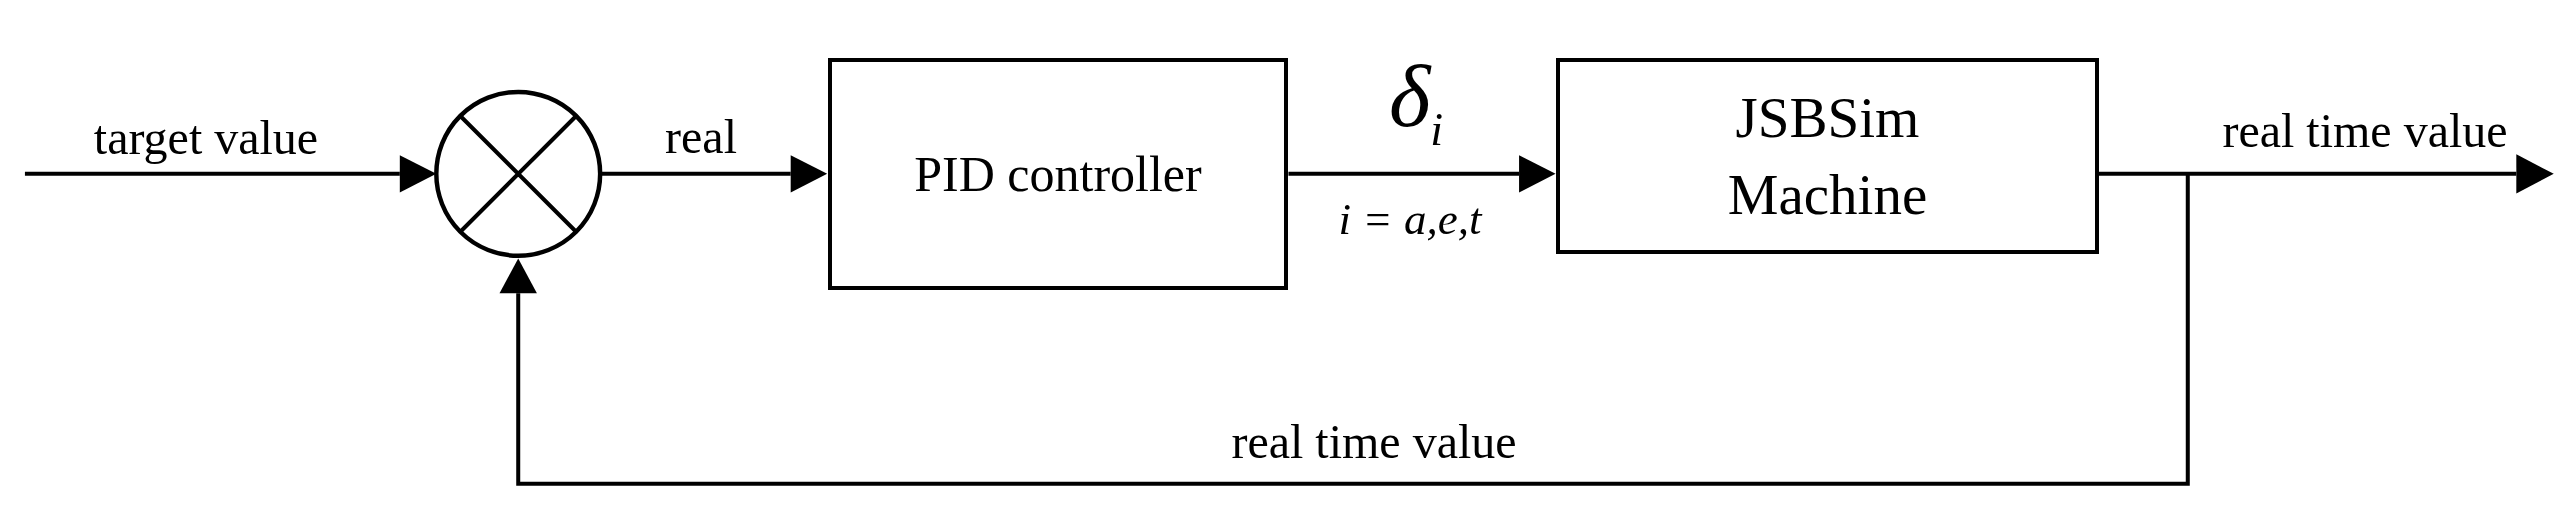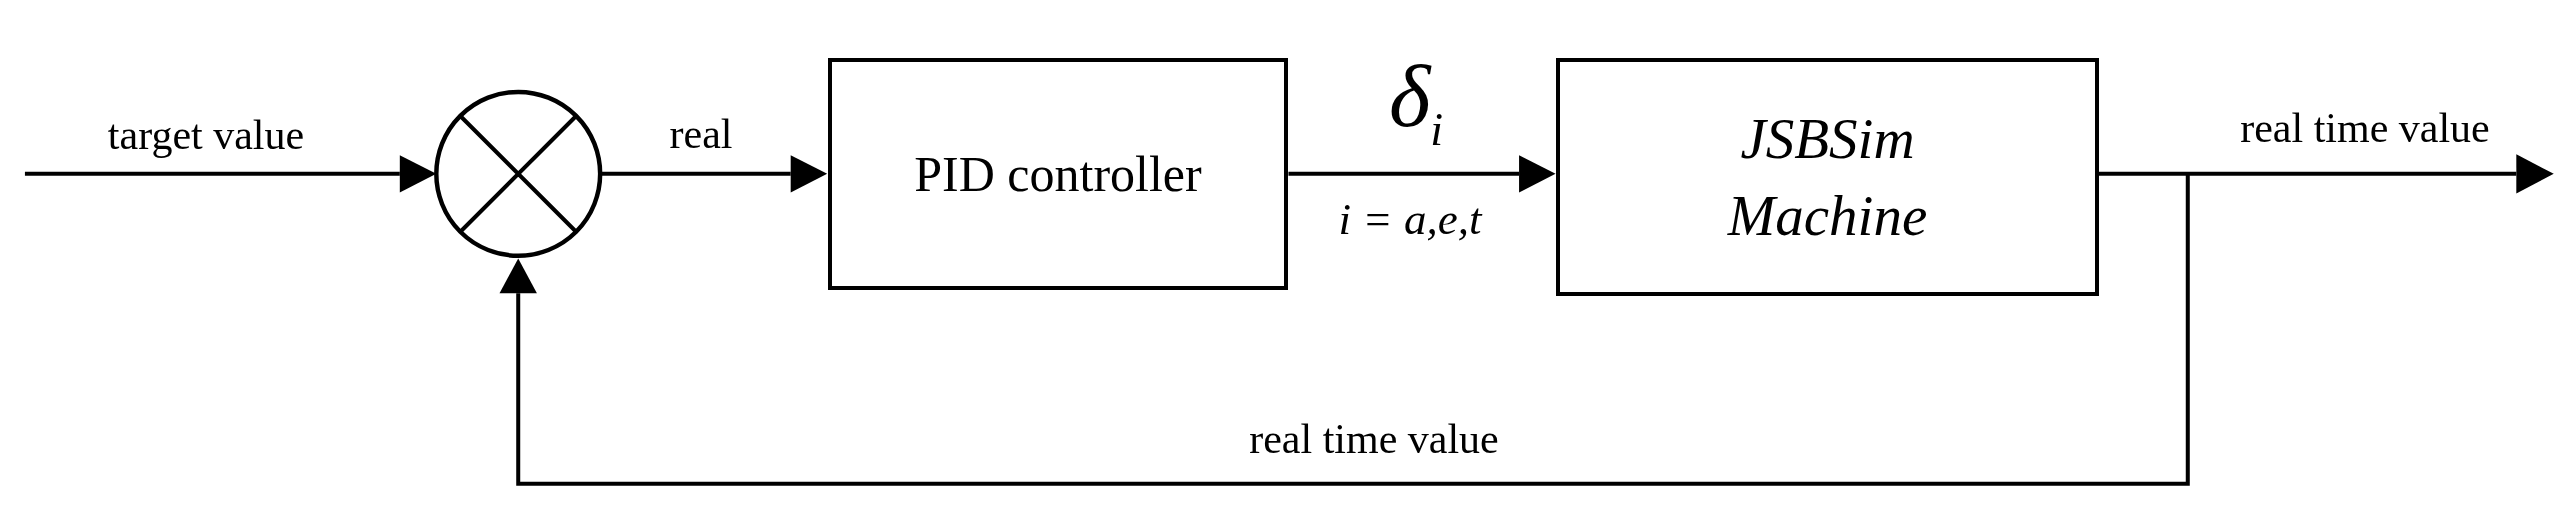--- a/index.html
+++ b/index.html
@@ -39,30 +39,29 @@
     top: 58px;
     width: 460px;
     height: 232px;
     font-size: 50px;
     line-height: 1;
   }
   .block-fdm {
     left: 1556px;
     top: 58px;
     width: 543px;
-    height: 238px;
+    height: 196px;
     font-size: 57px;
     line-height: 77px;
-    font-style: italic;
   }
   .lbl {
     position: absolute;
     z-index: 3;
     transform: translateX(-50%);
-    font-size: 42px;
+    font-size: 48px;
     line-height: 1;
     white-space: nowrap;
   }
   .lbl-target   { left: 206px;  top: 114px; }
   .lbl-error    { left: 701px;  top: 113px; }
   .lbl-output   { left: 2365px; top: 107px; }
   .lbl-feedback { left: 1374px; top: 418px; }
   .lbl-indices  { left: 1410px; top: 197px; font-style: italic; font-size: 45px; }
   .lbl-delta {
     left: 1416px;

